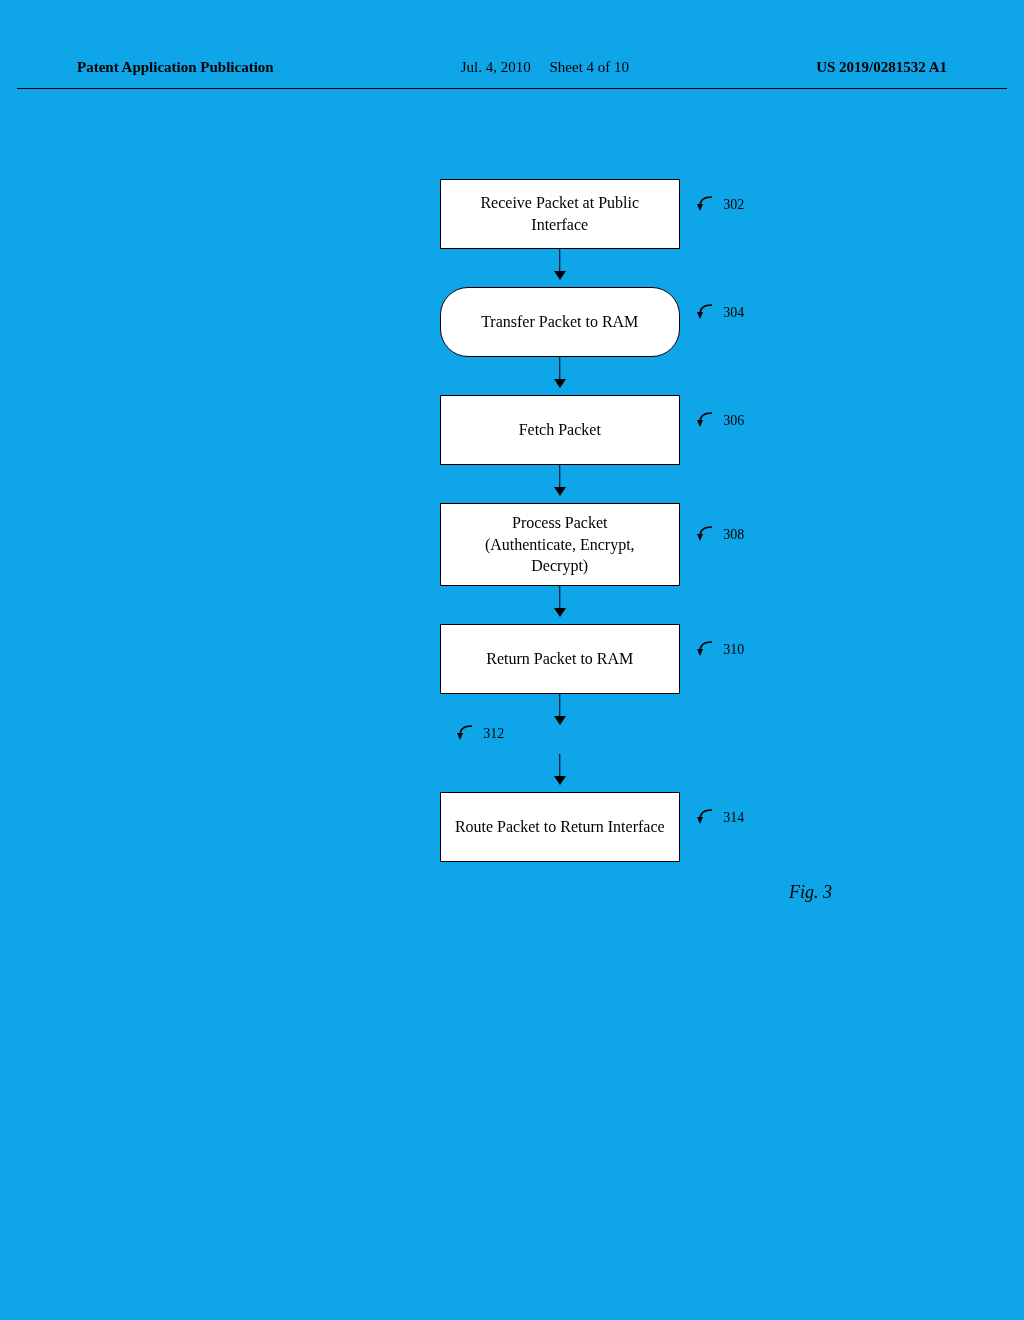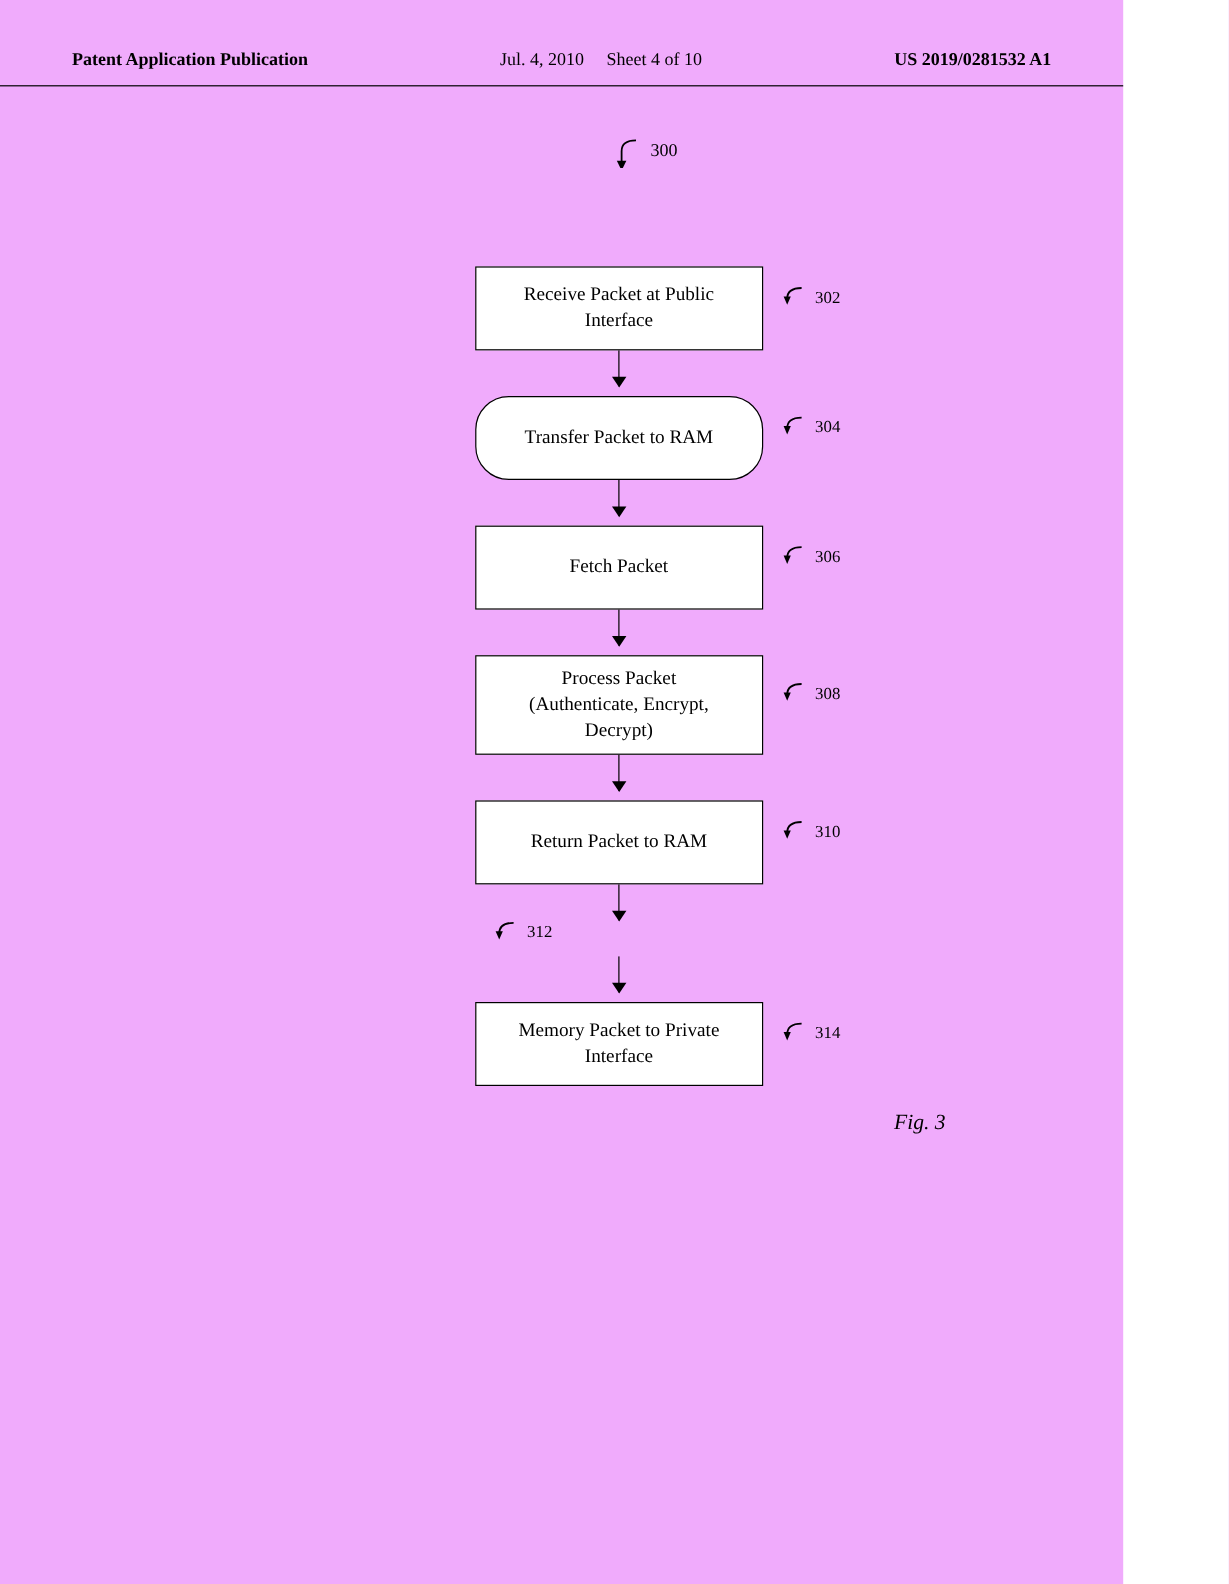--- a/index.html
+++ b/index.html
@@ -6,25 +6,25 @@
     body {
       background: #fff;
       font-family: 'Times New Roman', Times, serif;
       width: 1024px;
       min-height: 1320px;
       position: relative;
       overflow: hidden;
     }
 
     .page {
-      width: 936px;
+      width: 1024px;
       min-height: 1320px;
-      background: #f0abfc;
-      position: relative;
-      padding: 0;
+      background: #0ea5e9;
+      position: relative;
+      padding: 17px;
     }
 
     
     .header {
       display: flex;
       justify-content: space-between;
       align-items: flex-start;
       padding: 40px 60px 10px 60px;
       border-bottom: 1px solid #000;
     }
@@ -144,29 +144,20 @@
     <div class="header-center">
       <span>Jul. 4, 2010</span>
       &nbsp;&nbsp;&nbsp;
       <span>Sheet 4 of 10</span>
     </div>
     <div class="header-right">US 2019/0281532 A1</div>
   </div>
 
   <div class="diagram-area">
 
-    <div style="position: relative; width: 700px; height: 60px;">
-      <div style="position: absolute; left: 390px; top: 10px; font-size: 15px; display: flex; align-items: center;">
-        <svg width="30" height="28" viewBox="0 0 30 28" style="margin-right:4px;">
-          <path d="M22,5 Q10,5 10,14 L10,24" stroke="#000" stroke-width="1.5" fill="none"></path>
-          <polygon points="6,22 10,30 14,22" fill="#000"></polygon>
-        </svg>
-        <span>300</span>
-      </div>
-    </div>
 
     <div class="flowchart" id="flowchart-container">
     <div class="flow-item">
           <div class="flow-box" style="white-space: pre-line;">Receive Packet at Public Interface</div>
           <div class="flow-ref"><svg width="28" height="22" viewBox="0 0 28 22" style="display:inline-block;vertical-align:middle;">
     <path d="M20,2 Q8,2 8,11" stroke="#000" stroke-width="1.5" fill="none"></path>
     <polygon points="5,9 8,16 11,9" fill="#000"></polygon>
   </svg> 302</div>
         </div>
         <div class="flow-arrow-down"></div>
@@ -205,21 +196,21 @@
         </div>
         <div class="flow-arrow-down"></div>
         <div class="flow-item">
           <div class="flow-ref"><svg width="28" height="22" viewBox="0 0 28 22" style="display:inline-block;vertical-align:middle;">
     <path d="M20,2 Q8,2 8,11" stroke="#000" stroke-width="1.5" fill="none"></path>
     <polygon points="5,9 8,16 11,9" fill="#000"></polygon>
   </svg> 312</div>
         </div>
         <div class="flow-arrow-down"></div>
         <div class="flow-item">
-          <div class="flow-box" style="white-space: pre-line;">Memory Packet to Private Interface</div>
+          <div class="flow-box" style="white-space: pre-line;">Route Packet to Return Interface</div>
           <div class="flow-ref"><svg width="28" height="22" viewBox="0 0 28 22" style="display:inline-block;vertical-align:middle;">
     <path d="M20,2 Q8,2 8,11" stroke="#000" stroke-width="1.5" fill="none"></path>
     <polygon points="5,9 8,16 11,9" fill="#000"></polygon>
   </svg> 314</div>
         </div>
       </div>
 
     <div style="width: 700px; display: flex; justify-content: flex-end; padding-right: 30px; margin-top: 20px;">
       <div class="fig-caption" style="position: static; font-size: 18px; font-style: italic; font-weight: normal;">Fig. 3</div>
     </div>

